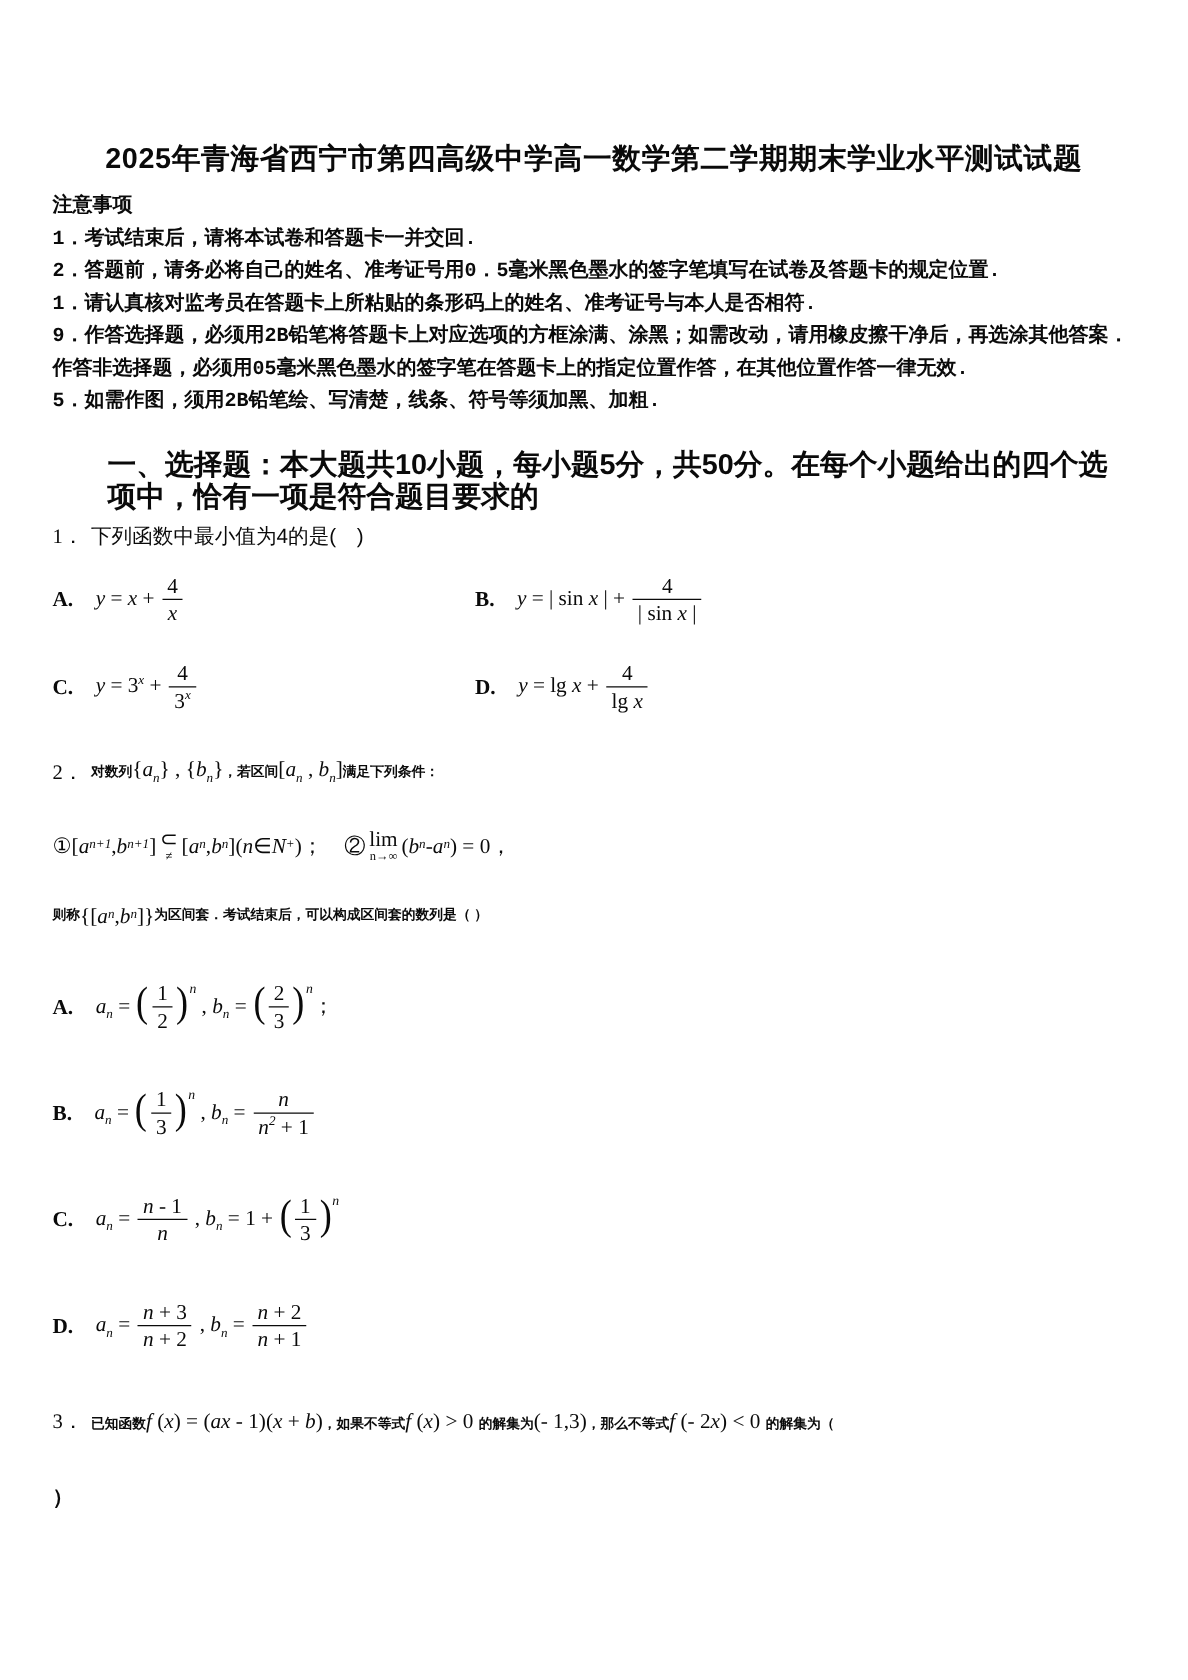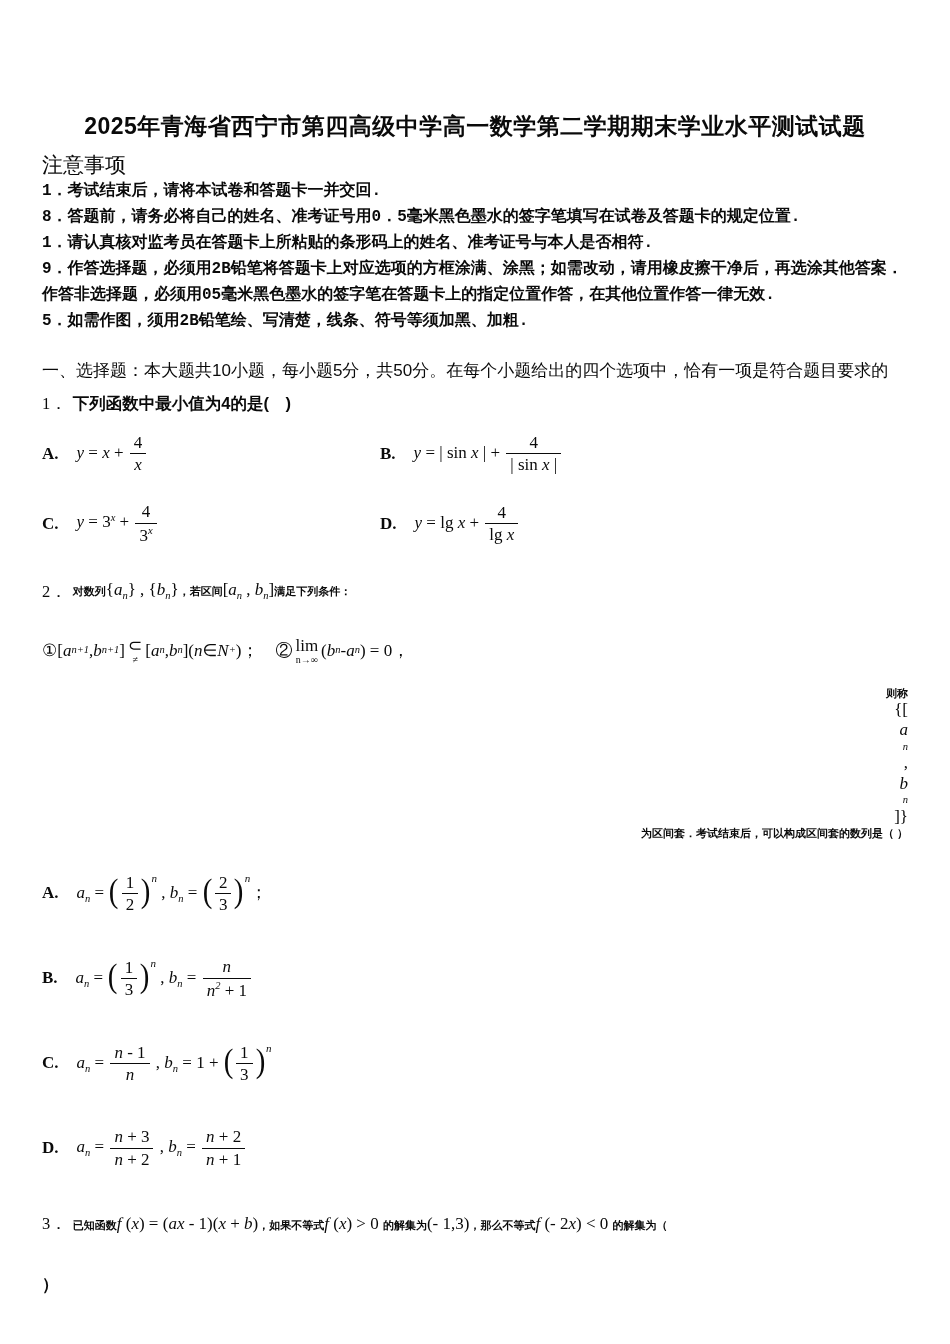--- a/index.html
+++ b/index.html
@@ -11,27 +11,27 @@
   }
   .page { width:950px; height:952px; padding:112px 42px 0 42px; }
 
   .exam-title {
     font-size:23px; font-weight:700; text-align:center;
     line-height:1.25; font-family:"Liberation Sans", sans-serif;
     letter-spacing:0.5px;
   }
 
   .notice { margin-top:11px; }
-  .notice-heading { font-size:21px; font-weight:400; line-height:26px; }
+  .notice-heading { font-size:16px; font-weight:700; line-height:26px; }
   .notice-item { font-size:16px; font-weight:700; line-height:26px;font-family:Liberation Mono, monospace; }
 
-  .section-heading { margin-top:24px; font-size:17px; font-weight:400; line-height:26px; }
+  .section-heading { margin-top:24px; font-size:23px; font-weight:700; line-height:26px;margin-left:44px; }
 
   .qnum { font-family:"Liberation Serif", serif; font-size:16.5px; margin-right:6px; }
-  .cnb  { font-size:16.5px; font-weight:700;margin-top:12px; }
+  .cnb  { font-size:16.5px; font-weight:400;margin-top:12px; }
 
   .q1-stem { margin-top:6px; line-height:26px; }
 
   .opts-grid {
     margin-top:8px;
     display:grid; grid-template-columns:338px 1fr; row-gap:12px;
   }
   .opt { display:flex; align-items:center; min-height:58px; }
   .opt-label {
     font-family:"Liberation Serif", serif; font-weight:700;
@@ -61,39 +61,39 @@
   .stack {
     display:inline-flex; flex-direction:column; align-items:center;
     vertical-align:middle; line-height:1; margin:0 3px;
   }
   .st-top { font-family:"Liberation Serif", serif; }
   .st-bot { font-family:"Liberation Serif", serif; font-size:10px; margin-top:1px; }
 
   .q2 { margin-top:18px; }
   .q2-stem { min-height:42px; display:flex; align-items:center; }
   .q2-cond { margin-top:16px; min-height:44px; display:flex; align-items:center; }
-  .q2-nest { margin-top:14px; min-height:40px; display:flex; align-items:flex-end;flex-direction:column; }
+  .q2-nest { margin-top:14px; min-height:40px; display:flex; align-items:center; }
   .q2-opt { margin-top:21px; min-height:64px; display:flex; align-items:center; }
   .q2-opt:first-of-type { margin-top:18px; }
 
   .q3 { margin-top:24px; }
   .q3-stem { min-height:40px; display:flex; align-items:center; flex-wrap:wrap; }
   .q3-close { margin-top:30px; font-size:16.5px; font-weight:700; }
 </style>
 </head>
 <body>
 
 <div class="page">
 
   <h1 class="exam-title">2025年青海省西宁市第四高级中学高一数学第二学期期末学业水平测试试题</h1>
 
   <div class="notice">
     <div class="notice-heading">注意事项</div>
     <div class="notice-item">1．考试结束后，请将本试卷和答题卡一并交回.</div>
-    <div class="notice-item">8．答题前，请务必将自己的姓名、准考证号用0．5毫米黑色墨水的签字笔填写在试卷及答题卡的规定位置.</div>
+    <div class="notice-item">2．答题前，请务必将自己的姓名、准考证号用0．5毫米黑色墨水的签字笔填写在试卷及答题卡的规定位置.</div>
     <div class="notice-item">1．请认真核对监考员在答题卡上所粘贴的条形码上的姓名、准考证号与本人是否相符.</div>
     <div class="notice-item">9．作答选择题，必须用2B铅笔将答题卡上对应选项的方框涂满、涂黑；如需改动，请用橡皮擦干净后，再选涂其他答案．作答非选择题，必须用05毫米黑色墨水的签字笔在答题卡上的指定位置作答，在其他位置作答一律无效.</div>
     <div class="notice-item">5．如需作图，须用2B铅笔绘、写清楚，线条、符号等须加黑、加粗.</div>
   </div>
 
   <div class="section-heading">一、选择题：本大题共10小题，每小题5分，共50分。在每个小题给出的四个选项中，恰有一项是符合题目要求的</div>
 
   <div class="q1">
     <div class="q1-stem">
       <span class="qnum">1．</span><span class="cnb">下列函数中最小值为4的是(　)</span>

